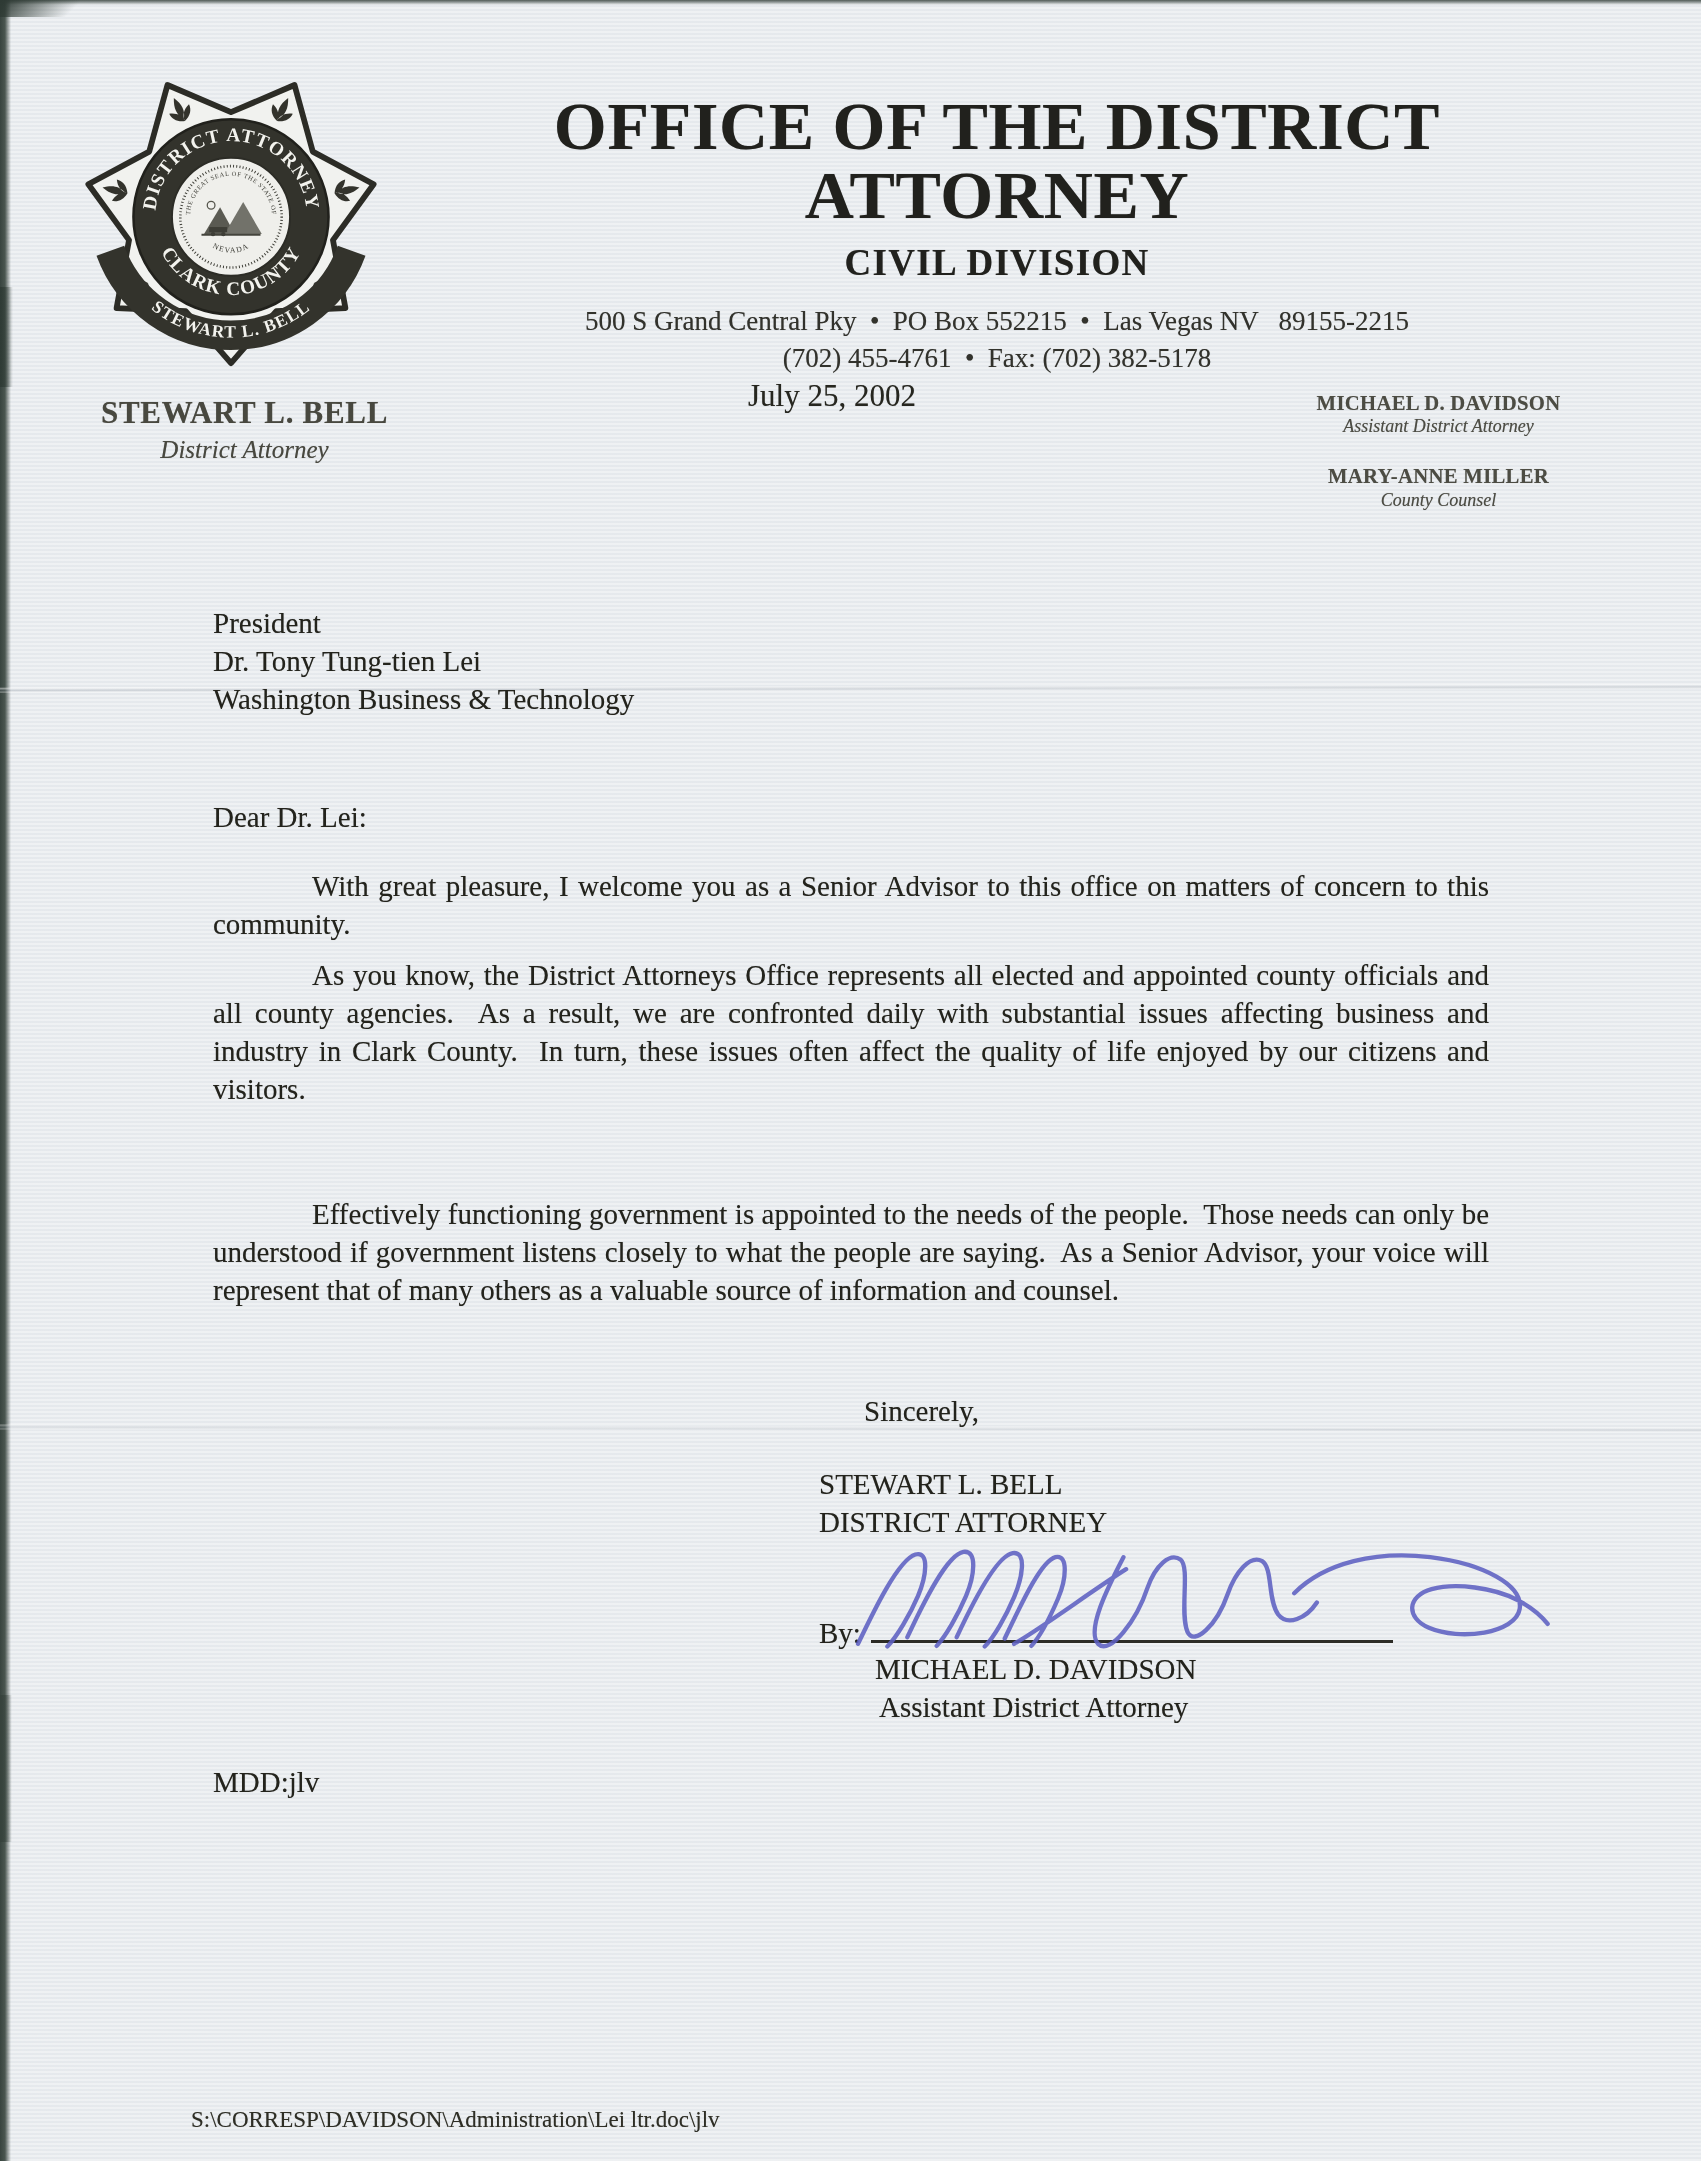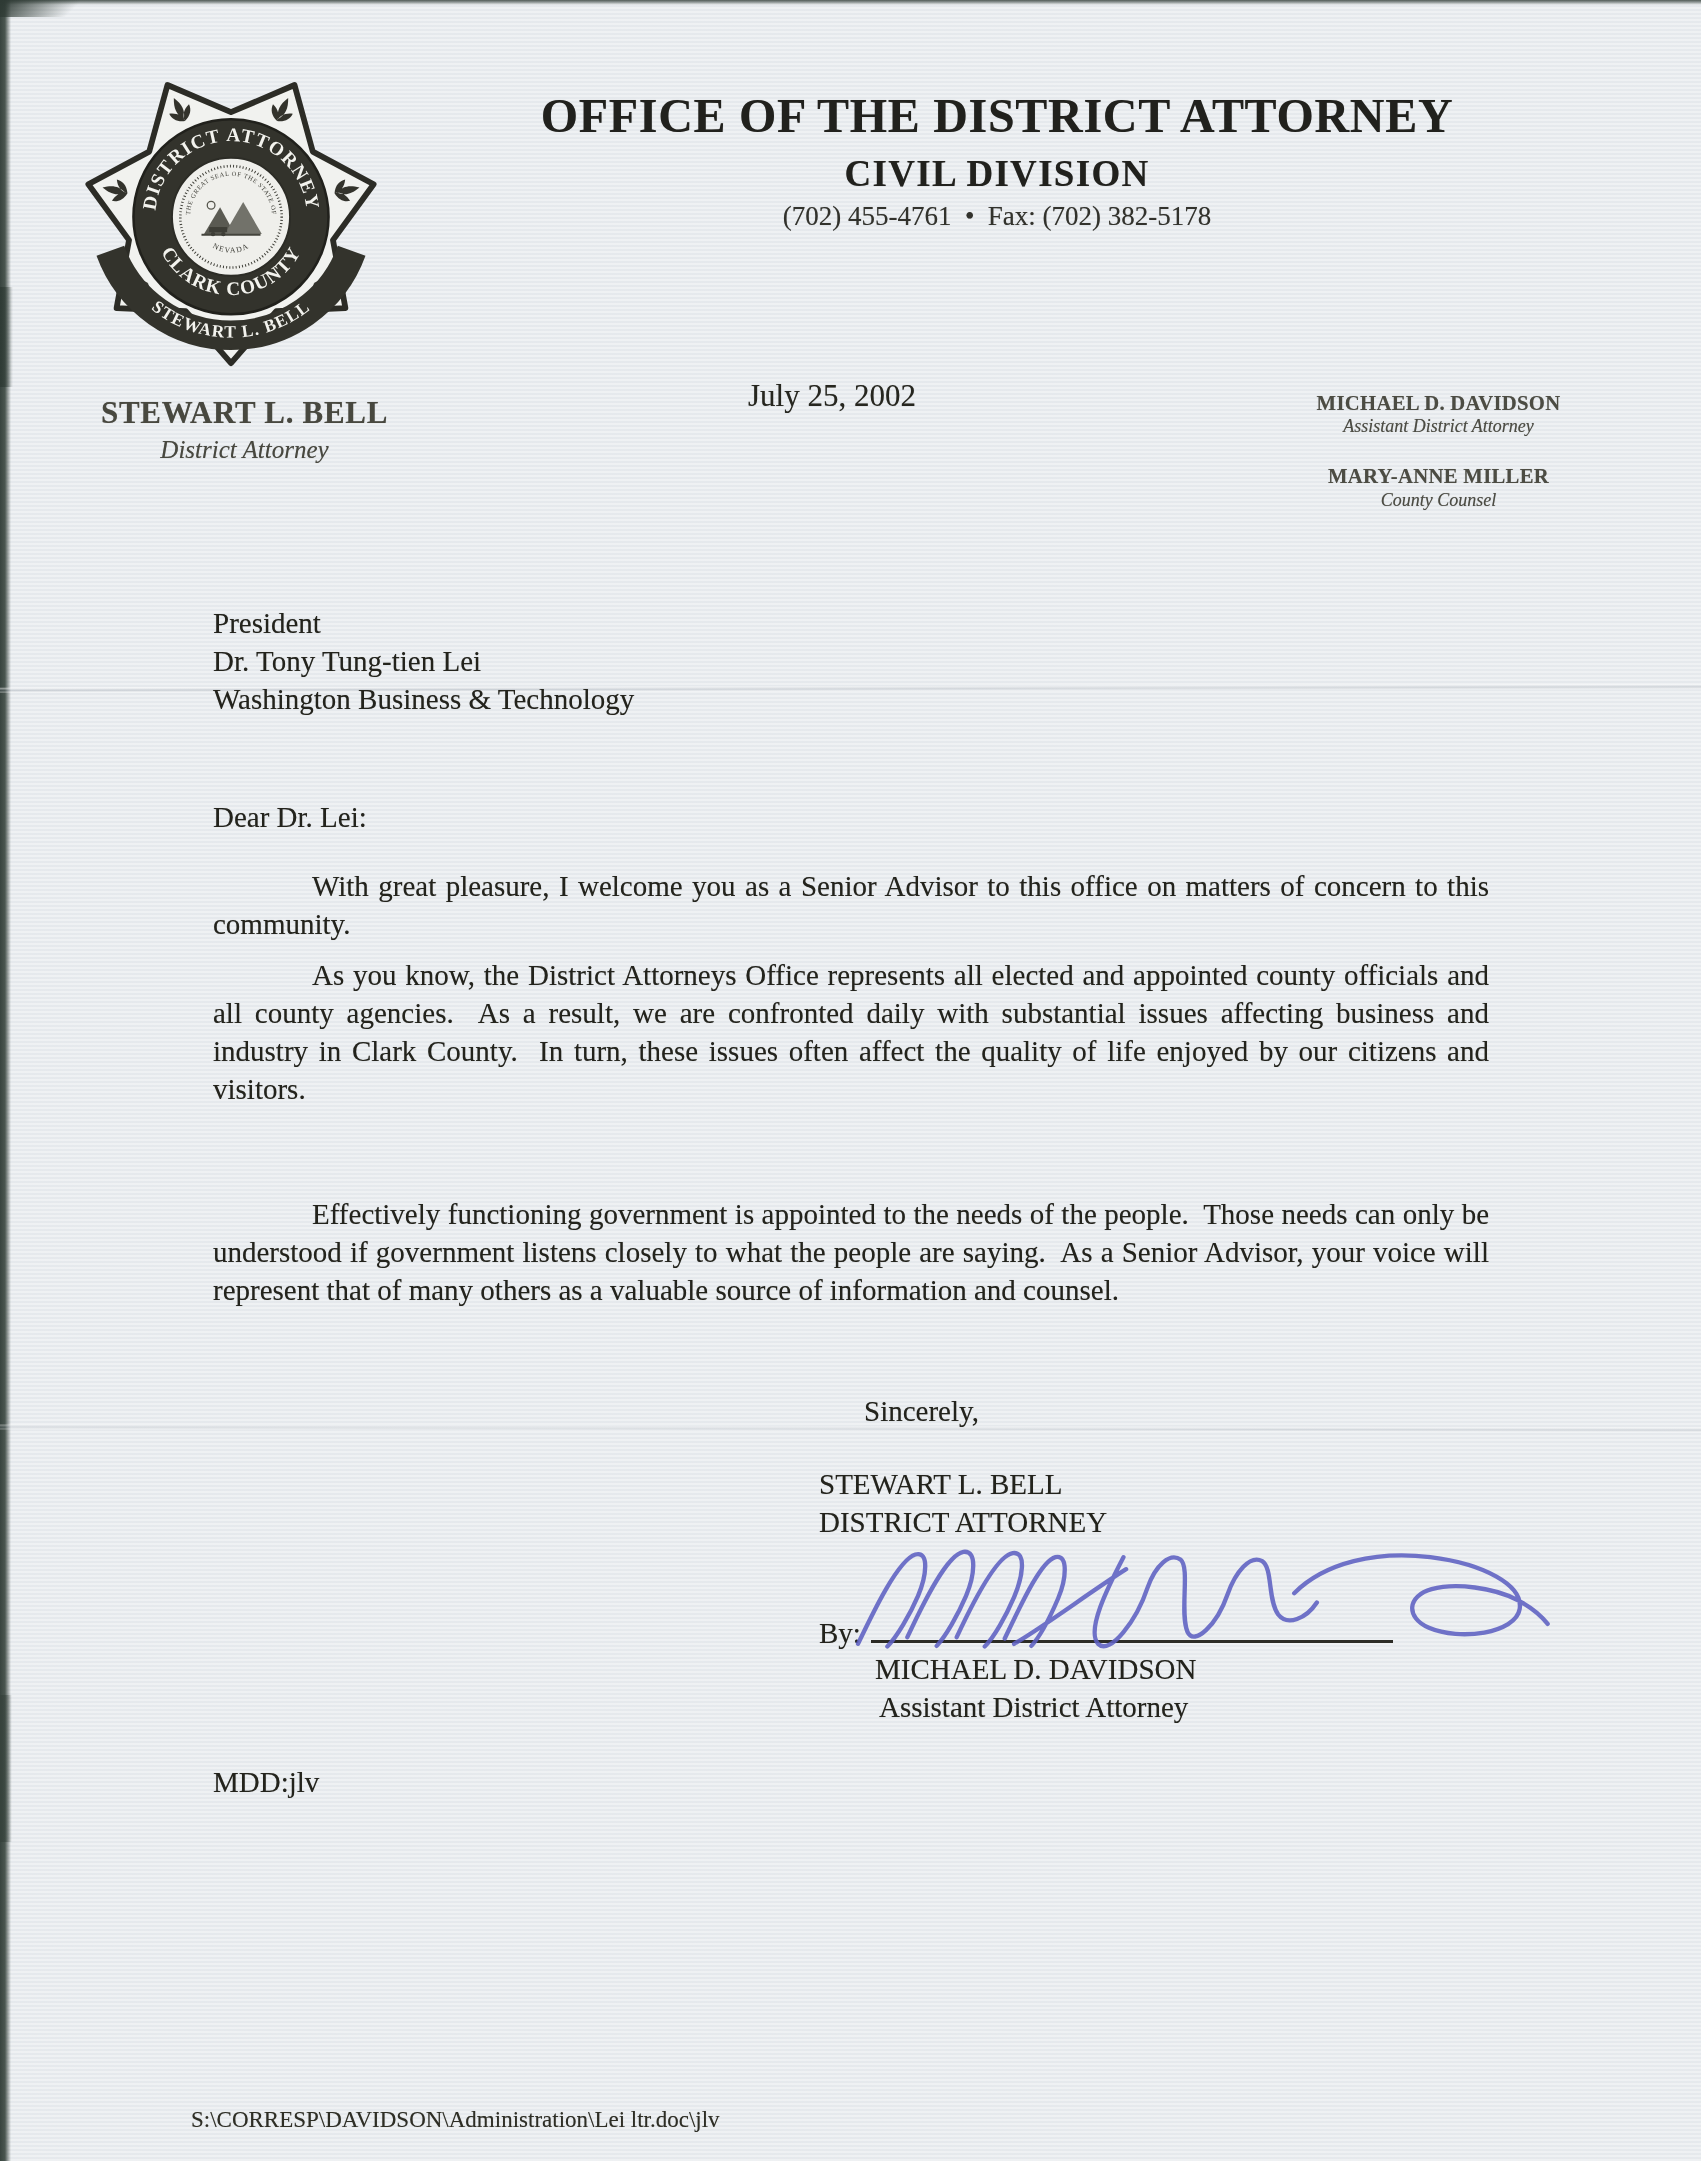--- a/index.html
+++ b/index.html
@@ -30,21 +30,21 @@
   .crease-1{top:686px;transform:rotate(-.12deg);
     background:linear-gradient(to bottom,rgba(255,255,255,.55),rgba(116,126,138,.22) 55%,rgba(255,255,255,.4));}
   .crease-2{top:1426px;transform:rotate(.1deg);
     background:linear-gradient(to bottom,rgba(255,255,255,.4),rgba(116,126,138,.16) 55%,rgba(255,255,255,.35));}
 
   .soft{text-shadow:0 0 0.7px rgba(30,30,30,.38);}
 
   
   .badge{position:absolute;left:77px;top:63px;width:308px;height:314px;}
   .head-block{position:absolute;left:400px;top:92px;width:1194px;text-align:center;color:#21211d;}
-  .head-title{font-size:48px;font-weight:bold;letter-spacing:0.7px;line-height:1.02;margin:0;}
+  .head-title{font-size:68px;font-weight:bold;letter-spacing:0.7px;line-height:1.02;margin:0;}
   .head-division{font-size:37px;font-weight:bold;letter-spacing:1.3px;margin:10.7px 0 0 0;}
   .head-address{font-size:27px;margin:21.3px 0 0 0;color:#32322c;white-space:pre;}
   .head-phone{font-size:27px;margin:6px 0 0 0;color:#32322c;white-space:pre;}
 
   .official-left{position:absolute;left:99px;top:395px;width:291px;text-align:center;color:#48483f;}
   .official-left .nm{font-size:31px;font-weight:bold;letter-spacing:0.7px;}
   .official-left .tt{font-size:25px;font-style:italic;margin-top:5.3px;}
 
   .date-line{position:absolute;left:748px;top:378px;font-size:31px;color:#26261f;}
 
@@ -139,20 +139,21 @@
       <textPath href="#seal-top" startOffset="50%" text-anchor="middle">THE GREAT SEAL OF THE STATE OF</textPath>
     </text>
     <text font-family="Liberation Serif, DejaVu Serif, serif" font-size="12" fill="#3a3a33" letter-spacing="2">
       <textPath href="#seal-bottom" startOffset="50%" text-anchor="middle">NEVADA</textPath>
     </text>
   </svg>
 
   <div class="head-block">
     <div class="head-title soft">OFFICE OF THE DISTRICT ATTORNEY</div>
     <div class="head-division soft">CIVIL DIVISION</div>
+    <div class="head-address soft">500 S Grand Central Pky  •  PO Box 552215  •  Las Vegas NV   89155-2215</div>
     <div class="head-phone soft">(702) 455-4761  •  Fax: (702) 382-5178</div>
   </div>
 
   <div class="official-left">
     <div class="nm soft">STEWART L. BELL</div>
     <div class="tt soft">District Attorney</div>
   </div>
 
   <div class="date-line soft">July 25, 2002</div>
 

